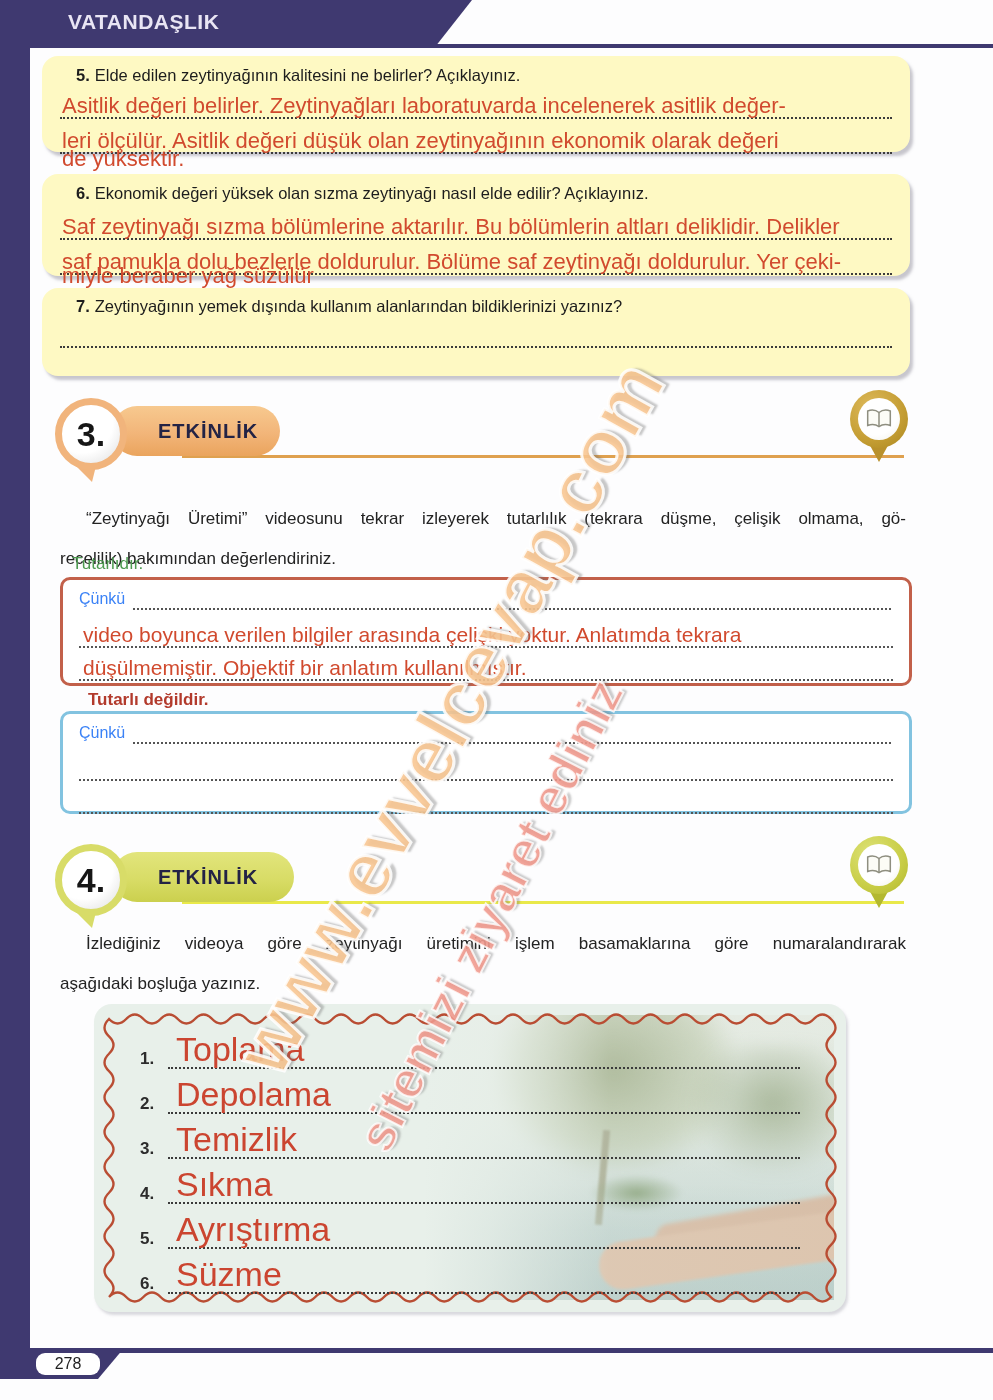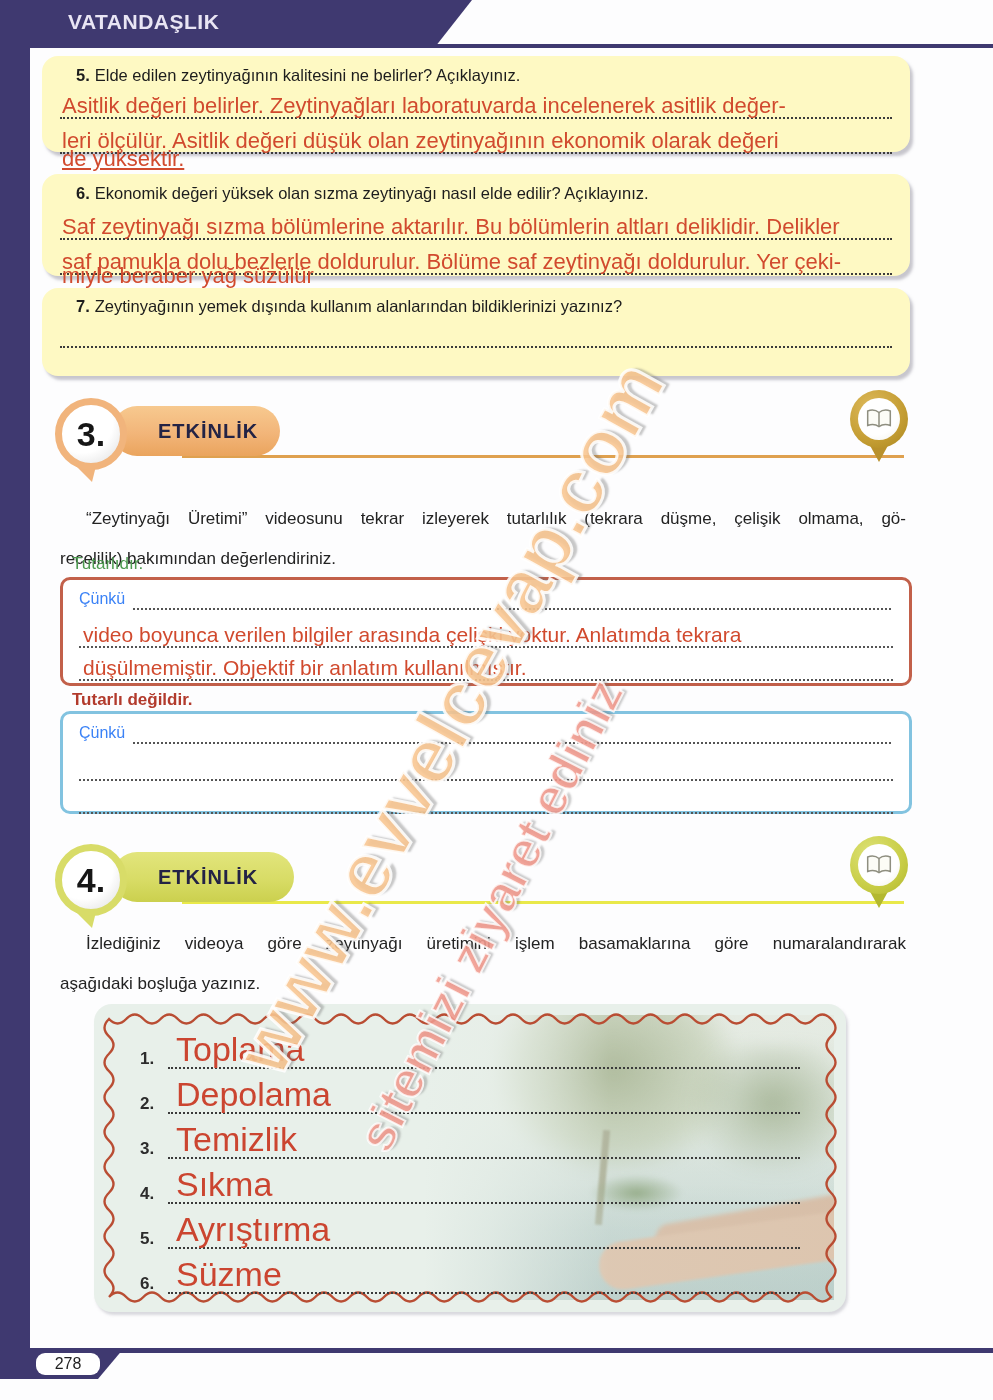--- a/index.html
+++ b/index.html
@@ -53,21 +53,21 @@
   .pin-inner{position:absolute;left:8px;top:8px;width:42px;height:42px;border-radius:50%;
              background:radial-gradient(circle at 40% 35%,#ffffff 60%,#efefe8 100%);
              display:flex;align-items:center;justify-content:center;}
 
   
   .para{left:60px;width:846px;font-size:17px;color:#232323;line-height:40px;}
   .j-line{text-align:justify;text-align-last:justify;}
   .indent{text-indent:26px;}
 
   .label-green{font-size:17px;font-weight:normal;color:#4d9a50;}
-  .label-brick{font-size:17px;font-weight:bold;color:#b23a2c;}
+  .label-brick{font-size:17px;font-weight:bold;color:#b23a2c;margin-left:16px;}
 
   .frame-box{left:60px;width:846px;border-radius:10px;background:#fff;padding:0;}
   .bd-orange{border:3px solid #c2604a;}
   .bd-blue{border:3px solid #82c3e0;}
   .cunku-row{display:flex;margin:10px 16px 0 16px;height:24px;}
   .cunku-row .lbl{font-size:16px;color:#3b82f6;}
   .dots{flex:1;border-bottom:2px dotted #555;margin:0 2px 4px 8px;}
   .box-ans{margin:0 16px;border-bottom:2px dotted #555;display:flex;align-items:flex-end;height:32px;}
   .box-ans span{font-size:21px;line-height:1.05;padding-left:4px;white-space:nowrap;}
   .blank-line{margin:0 16px;border-bottom:2px dotted #555;height:31px;}
@@ -130,21 +130,21 @@
     <div class="q-row">
       <span class="q-num">5.</span><span>Elde edilen zeytinyağının kalitesini ne belirler? Açıklayınız.</span>
     </div>
     <div class="ans-line" style="height:31px;">
       <span class="red">Asitlik değeri belirler. Zeytinyağları laboratuvarda incelenerek asitlik değer-</span>
     </div>
     <div class="ans-line" style="height:33px;">
       <span class="red">leri ölçülür. Asitlik değeri düşük olan zeytinyağının ekonomik olarak değeri</span>
     </div>
   </div>
-  <div class="abs overflow-red" style="left:62px;top:146px;text-decoration:underline;">de yüksektir.</div>
+  <div class="abs overflow-red" style="left:62px;top:146px;">de yüksektir.</div>
 
   <div class="abs card" style="top:174px;height:102px;">
     <div class="q-row">
       <span class="q-num">6.</span><span>Ekonomik değeri yüksek olan sızma zeytinyağı nasıl elde edilir? Açıklayınız.</span>
     </div>
     <div class="ans-line" style="height:34px;">
       <span class="red">Saf zeytinyağı sızma bölümlerine aktarılır. Bu bölümlerin altları deliklidir. Delikler</span>
     </div>
     <div class="ans-line" style="height:33px;">
       <span class="red">saf pamukla dolu bezlerle doldurulur. Bölüme saf zeytinyağı doldurulur. Yer çeki-</span>

